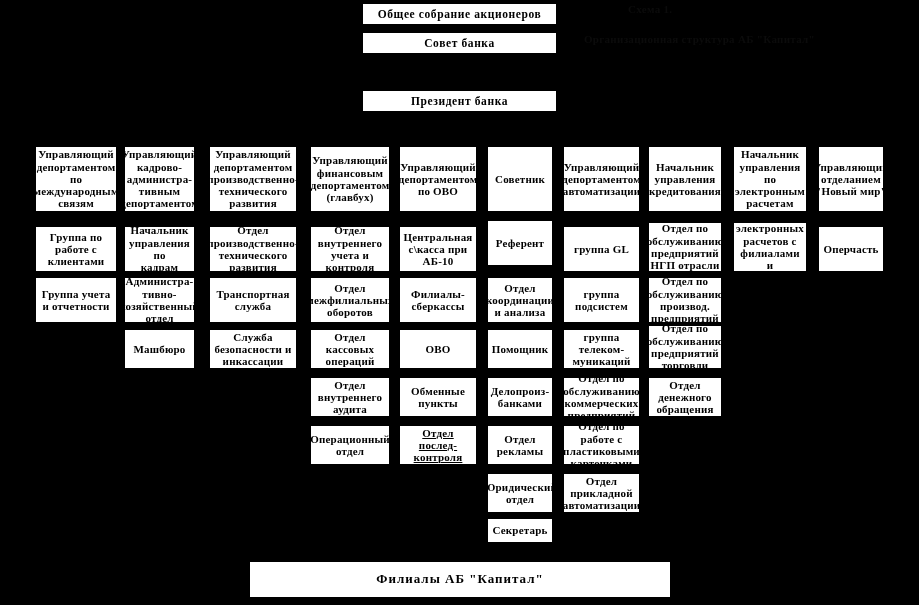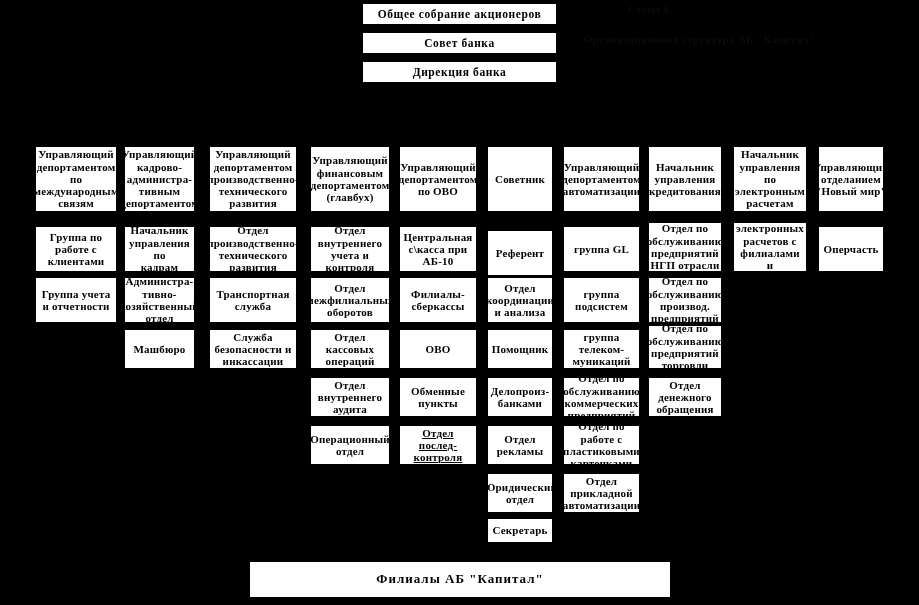--- a/index.html
+++ b/index.html
@@ -67,21 +67,21 @@
 </head>
 <body>
 
 <div class="canvas">
 
   <div class="faint faint-1">Схема  1.</div>
   <div class="faint faint-2">Организационная  структура АБ "Капитал"</div>
 
   <div class="box top-box t0">Общее собрание акционеров</div>
   <div class="box top-box t1">Совет  банка</div>
-  <div class="box top-box t2">Дирекция  банка</div>
+  <div class="box top-box t3">Президент  банка</div>
 
   <div id="dept-layer">
       <div class="box dept" style="left: 35px; top: 146px; width: 82px; height: 66px;">Управляющий
 депортаментом
 по
 международным
 связям</div>
       <div class="box dept" style="left: 35px; top: 226px; width: 82px; height: 46px;">Группа по
 работе с
 клиентами</div>
@@ -139,21 +139,21 @@
 с\касса при
 АБ-10</div>
       <div class="box dept" style="left: 399px; top: 277px; width: 78px; height: 46px;">Филиалы-
 сберкассы</div>
       <div class="box dept" style="left: 399px; top: 329px; width: 78px; height: 40px;">ОВО</div>
       <div class="box dept" style="left: 399px; top: 377px; width: 78px; height: 40px;">Обменные
 пункты</div>
       <div class="box dept" style="left: 399px; top: 425px; width: 78px; height: 40px; text-decoration: underline;">Отдел послед-
 контроля</div>
       <div class="box dept" style="left: 487px; top: 146px; width: 66px; height: 66px;">Советник</div>
-      <div class="box dept" style="left: 487px; top: 230px; width: 66px; height: 46px;">Референт</div>
+      <div class="box dept" style="left: 487px; top: 220px; width: 66px; height: 46px;">Референт</div>
       <div class="box dept" style="left: 487px; top: 277px; width: 66px; height: 46px;">Отдел
 координации
 и анализа</div>
       <div class="box dept" style="left: 487px; top: 329px; width: 66px; height: 40px;">Помощник</div>
       <div class="box dept" style="left: 487px; top: 377px; width: 66px; height: 40px;">Делопроиз-
 банками</div>
       <div class="box dept" style="left: 487px; top: 425px; width: 66px; height: 40px;">Отдел
 рекламы</div>
       <div class="box dept" style="left: 487px; top: 473px; width: 66px; height: 40px;">Юридический
 отдел</div>

